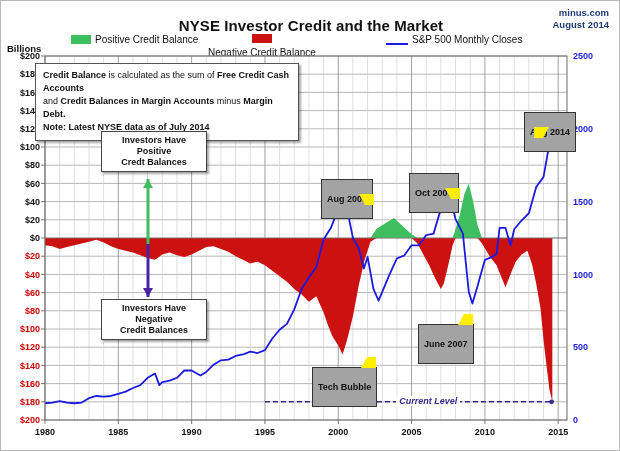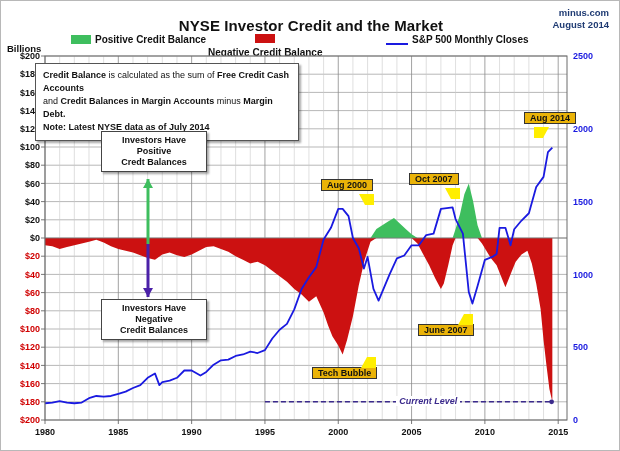--- a/index.html
+++ b/index.html
@@ -1,37 +1,37 @@
 <!DOCTYPE html>
 <html><head>
 <meta charset="utf-8">
 <style>
   html,body{margin:0;padding:0;background:#fff;}
   body{width:620px;height:451px;font-family:"Liberation Sans",sans-serif;overflow:hidden;}
   #frame{position:relative;width:620px;height:451px;box-sizing:border-box;border:1px solid #b8b8b8;background:#fff;}
   #title{position:absolute;left:0;top:6px;width:620px;text-align:center;font-size:15px;font-weight:bold;color:#111;letter-spacing:.1px;margin-top:10px;}
   #attrib{position:absolute;right:10px;top:6px;text-align:right;font-size:9.5px;font-weight:bold;color:#1f3b73;line-height:12px;}
   #billions{position:absolute;left:6px;top:42px;font-size:9.5px;font-weight:bold;color:#111;}
-  #legend{position:absolute;left:70px;top:33px;width:500px;height:14px;font-size:10px;font-weight:bold;color:#111;}
+  #legend{position:absolute;left:70px;top:33px;width:500px;height:14px;font-size:10px;font-weight:normal;color:#111;}
   .lg{position:absolute;display:flex;align-items:center;gap:4px;white-space:nowrap;}
   .sw{display:inline-block;width:20px;height:9px;}
   .swline{display:inline-block;width:22px;height:0;border-top:2px solid #1a1ae0;}
   #plotwrap{position:absolute;left:44px;top:55px;width:522px;height:353px;}
   svg{display:block;}
   .axlabel{font-family:"Liberation Sans",sans-serif;font-size:9px;font-weight:bold;}
   .ytickL{fill:#111;}
   .ytickLneg{fill:#d00000;}
   #notebox{position:absolute;left:34px;top:62px;width:264px;box-sizing:border-box;background:#fff;border:1px solid #555;
            box-shadow:2px 2px 2px rgba(0,0,0,.35);padding:5px 7px 6px 7px;font-size:9px;color:#111;line-height:13px;}
   #notebox b{font-weight:bold;}
   #notebox .n2{font-weight:bold;}
   .callbox{position:absolute;background:#fff;border:1px solid #444;box-shadow:2px 2px 2px rgba(0,0,0,.35);
            text-align:center;font-size:9px;font-weight:bold;color:#111;line-height:11px;padding:3px 6px;}
-  .ycall{position:absolute;background:#eab308;border:1px solid #333;font-size:9px;font-weight:bold;color:#111;
-         padding:0 5px;white-space:nowrap;}
+  .ycall{position:absolute;background:#a3a3a3;border:1px solid #333;font-size:9px;font-weight:bold;color:#111;
+         padding:14px 5px;white-space:nowrap;}
   .ytail{position:absolute;width:0;height:0;}
   #curlevel{position:absolute;font-size:9px;font-style:italic;font-weight:bold;color:#3b2a8c;background:#fff;padding:0 3px;}
 </style>
 </head>
 <body>
 
 <div id="frame">
 
   <div id="title">NYSE Investor Credit and the Market</div>
 

